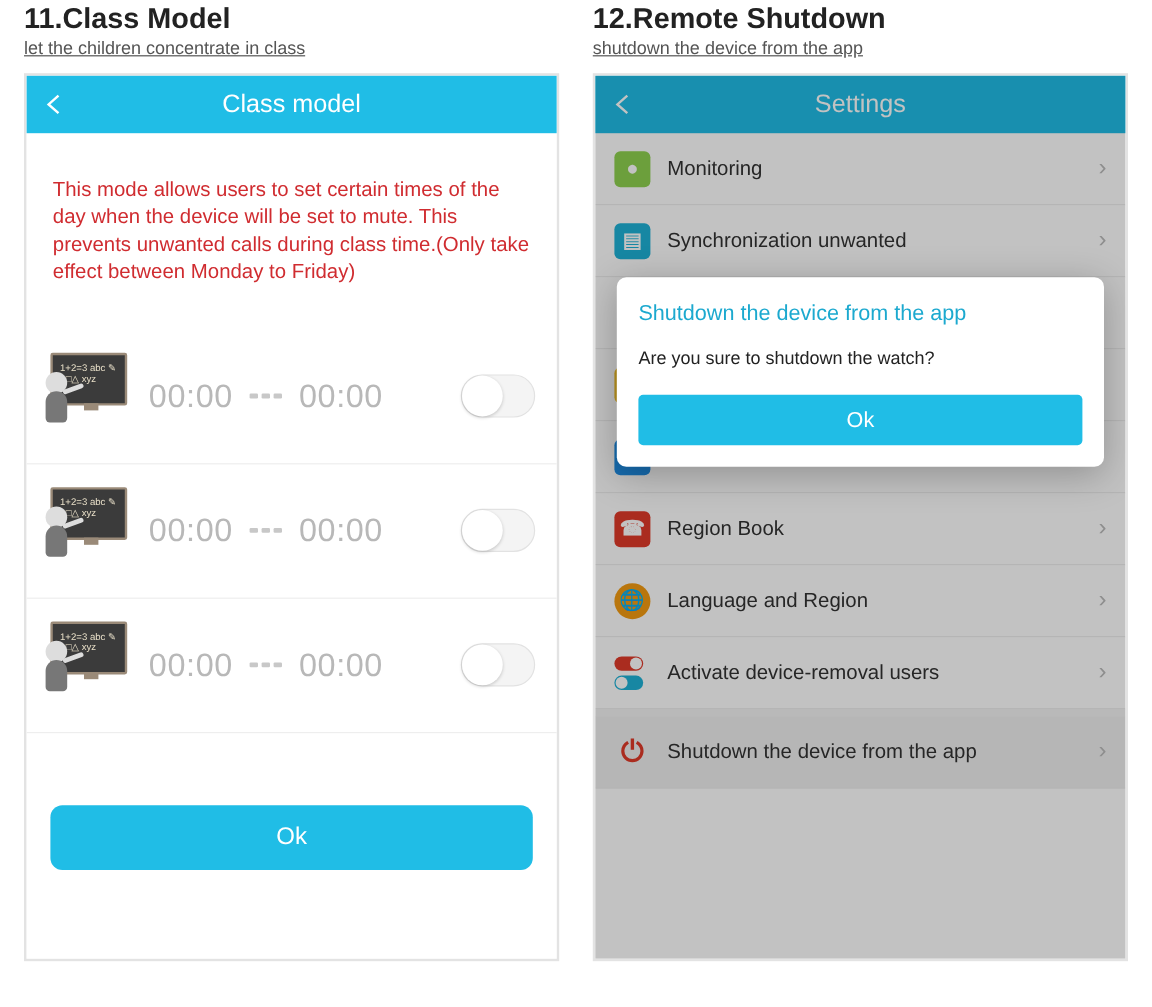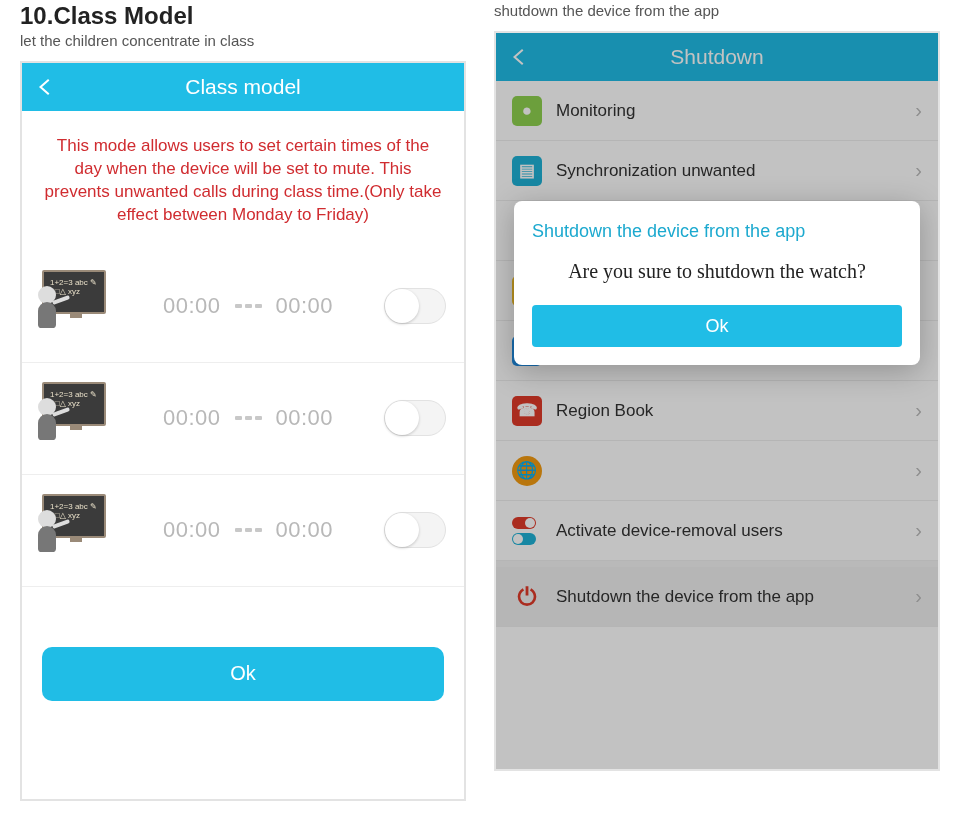--- a/index.html
+++ b/index.html
@@ -10,21 +10,21 @@
     font-family: -apple-system, "Segoe UI", Arial, sans-serif;
     color: #222;
   }
   .page {
     display: flex;
     gap: 28px;
     padding: 0 20px 20px 20px;
   }
   .col { flex: 1; }
   .sec-title { font-size: 24px; font-weight: 600; margin-top: 2px; }
-  .sec-sub { font-size: 15px; color: #555; margin-top: 2px; margin-bottom: 12px; }
+  .sec-sub { font-size: 15px; color: #555; margin-top: 2px; margin-bottom: 12px; text-decoration: underline; }
   .phone {
     border: 2px solid #e3e3e3;
     height: 740px;
     background: #fff;
     position: relative;
     overflow: hidden;
   }
   .topbar {
     background: #20bde6;
     height: 48px;
@@ -37,22 +37,22 @@
   .back-arrow {
     width: 48px; height: 48px; display:flex; align-items:center; justify-content:center;
     font-size: 26px; cursor:pointer;
   }
   .topbar-title {
     position:absolute; left:0; right:0; text-align:center; pointer-events:none; font-weight:400;
   }
   .redtext {
     color: #d02c30;
     font-size: 17px;
-    text-align: center;
-    padding: 24px 22px;
+    text-align: left;
+    padding: 36px 22px;
     line-height: 1.35;
   }
   .slot {
     display:flex; align-items:center;
     padding: 10px 18px 10px 14px;
     border-bottom: 1px solid #eee;
     gap: 12px;
     height: 112px;
   }
   .slot:last-of-type { border-bottom:none; }
@@ -64,22 +64,22 @@
   }
   .board::after { content:""; position:absolute; left:26px; bottom:-6px; width:12px; height:6px; background:#9a8a78; }
   .kid {
     position:absolute; left:-2px; top:18px; width:28px; height:52px;
   }
   .kid .head { width:18px;height:18px;border-radius:50%;background:#ddd;position:absolute;left:4px;top:0;}
   .kid .body { width:18px;height:26px;background:#777;border-radius:10px 10px 4px 4px;position:absolute;left:4px;top:16px;}
   .kid .arm  { width:18px;height:4px;background:#ddd;position:absolute;left:18px;top:12px;border-radius:2px;transform:rotate(-20deg);}
   .scribble { position:absolute; inset:6px; font-size:8px; line-height:9px; color:#e8dfc8; overflow:hidden; }
   .times {
-    flex:1; display:flex; align-items:center; justify-content:center; gap:14px;
-    color:#b8b8b8; font-size:22px; letter-spacing:0.5px;
+    flex:1; display:flex; align-items:center; gap:14px;
+    color:#b8b8b8; font-size:27px; letter-spacing:0.5px;
   }
   .times .dash { display:inline-flex; gap:3px; }
   .times .dash span { width:7px;height:4px;background:#c8c8c8;border-radius:1px; }
   .toggle {
     width:62px;height:36px;border-radius:18px;background:#f4f4f4;border:1px solid #e2e2e2;position:relative;flex-shrink:0;cursor:pointer;
   }
   .toggle .knob {
     position:absolute; width:34px;height:34px; border-radius:50%; background:#fff; top:0; left:0;
     box-shadow:0 1px 3px rgba(0,0,0,0.2);
   }
@@ -118,33 +118,33 @@
     width:58px;height:32px;border-radius:16px;background:#2ecc71;position:relative;margin-left:auto;flex-shrink:0;
   }
   .bigtoggle::after{content:"";position:absolute;right:2px;top:2px;width:28px;height:28px;border-radius:50%;background:#fff;box-shadow:0 1px 2px rgba(0,0,0,0.3);}
   .chev { margin-left:auto; color:#bbb; font-size:20px; }
 
   .modal {
     position:absolute; left:18px; right:18px; top:168px; background:#fff; border-radius:8px;
     box-shadow:0 6px 30px rgba(0,0,0,0.25); padding:20px 18px 18px; z-index:5;
   }
   .modal-title { color:#1ca9cf; font-size:18px; margin-bottom:18px; }
-  .modal-body { font-size:20px; color:#222; text-align:center; margin-bottom:22px;font-family:Liberation Serif, serif; }
+  .modal-body { font-size:15px; color:#222; text-align:left; margin-bottom:22px; }
   .modal-btns { display:flex; gap:22px; }
   .mbtn { flex:1; height:42px; border-radius:4px; background:#20bde6; color:#fff; display:flex;align-items:center;justify-content:center;font-size:18px;cursor:pointer;}
   .arrow-svg { width:22px;height:22px; fill:none; stroke:#fff; stroke-width:2.2; }
 </style>
 </head>
 <body>
 
 <div class="page">
 
   <div class="col">
     <div class="sec-title">
-      <span>10.</span><span>Class Model</span>
+      <span>11.</span><span>Class Model</span>
     </div>
     <div class="sec-sub">let the children concentrate in class</div>
 
     <div class="phone">
       <div class="topbar">
         <div class="back-arrow">
           <svg class="arrow-svg" viewBox="0 0 24 24">
               <path d="M15 4 L6 12 L15 20"></path>
             </svg>
         </div>
@@ -228,30 +228,33 @@
           </div>
       </div>
 
       <div class="bigok">
         <span>Ok</span>
       </div>
     </div>
   </div>
 
   <div class="col">
+    <div class="sec-title">
+      <span>12.</span><span>Remote Shutdown</span>
+    </div>
     <div class="sec-sub">shutdown the device from the app</div>
 
     <div class="phone">
       <div class="topbar">
         <div class="back-arrow">
           <svg class="arrow-svg" viewBox="0 0 24 24">
               <path d="M15 4 L6 12 L15 20"></path>
             </svg>
         </div>
-        <div class="topbar-title">Shutdown</div>
+        <div class="topbar-title">Settings</div>
       </div>
 
       <div class="settings-list">
         <div class="setrow">
           <div class="seticon ic-mon">●</div>
           <span>Monitoring</span>
           <span class="chev">›</span>
         </div>
         <div class="setrow">
           <div class="seticon ic-sync">▤</div>
@@ -270,20 +273,21 @@
           <div class="seticon ic-sms">✉</div>
           <span>SMS Alerts</span>
         </div>
         <div class="setrow">
           <div class="seticon ic-phone">☎</div>
           <span>Region Book</span>
           <span class="chev">›</span>
         </div>
         <div class="setrow">
           <div class="seticon ic-lang">🌐</div>
+          <span>Language and Region</span>
           <span class="chev">›</span>
         </div>
         <div class="setrow">
           <div class="ic-sensor">
               <div class="s1"></div>
               <div class="s2"></div>
             </div>
           <span>Activate device-removal users</span>
           <span class="chev">›</span>
         </div>

